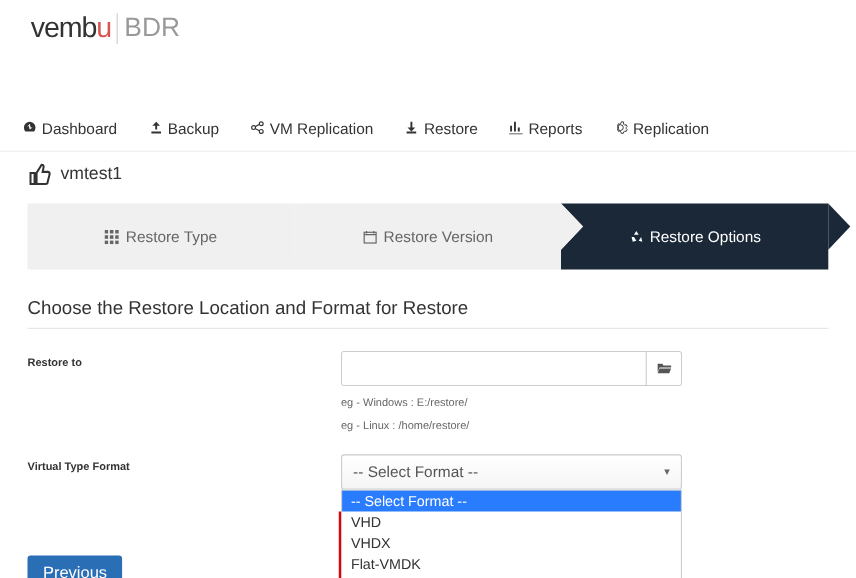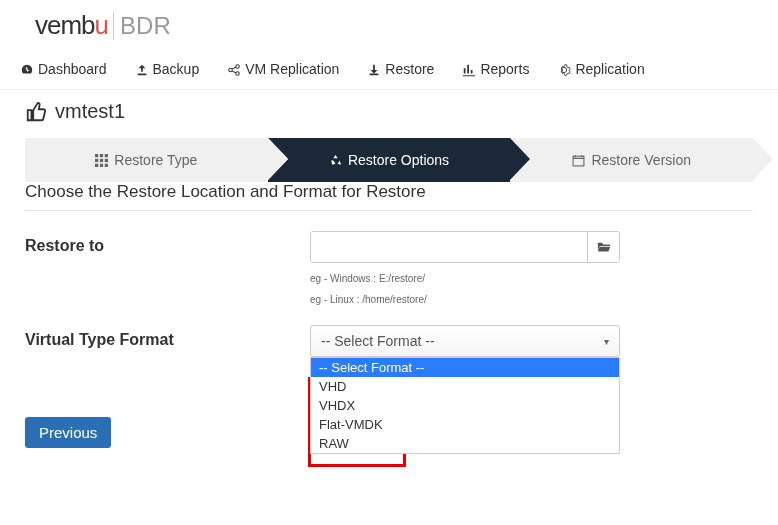--- a/index.html
+++ b/index.html
@@ -1,44 +1,44 @@
 <!DOCTYPE html>
 <html><head>
   <meta charset="utf-8">
   <style>
     * { box-sizing: border-box; margin: 0; padding: 0; }
     body { font-family: "Helvetica Neue", Arial, sans-serif; font-size: 14px; color: #333; background: #fff; width: 778px; }
     
-    .header { padding: 10px 18px; display: flex; align-items: center; margin-left: 17px; }
+    .header { padding: 10px 28px; display: flex; align-items: center; }
     .logo { font-size: 26px; font-weight: 400; color: #333; letter-spacing: -1px; }
     .logo .accent { color: #d9534f; }
     .logo-sub { font-size: 24px; color: #999; margin-left: 5px; font-weight: 300; border-left: 1px solid #ccc; padding-left: 6px; }
     
     .nav { display: flex; padding: 0 20px 12px 20px; gap: 28px; margin-top: 10px; border-bottom: 1px solid #eee; }
-    .nav-item { color: #333; font-size: 14px; display: flex; align-items: flex-end; gap: 4px; cursor: pointer; }
+    .nav-item { color: #333; font-size: 14px; display: flex; align-items: flex-start; gap: 4px; cursor: pointer; margin-top: 48px; }
     .nav-item svg { width: 14px; height: 14px; fill: #333; }
     
     .content { padding: 10px 25px 20px 25px; }
-    .page-title { font-size: 20px; color: #333; display: flex; align-items: center; gap: 8px; margin-bottom: 15px; font-weight: 400; }
+    .page-title { font-size: 16px; color: #333; display: flex; align-items: center; gap: 8px; margin-bottom: 15px; font-weight: 400; }
     .page-title svg { width: 22px; height: 22px; fill: none; stroke: #333; stroke-width: 2; }
     
-    .breadcrumb-arrows { display: flex; height: 44px; }
+    .breadcrumb-arrows { display: flex; height: 60px; margin-bottom: 25px; }
     .arrow-step { flex: 1; background: #f0f0f0; color: #666; display: flex; align-items: center; justify-content: center; gap: 6px; position: relative; font-size: 14px; }
     .arrow-step.active { background: #1b2838; color: #fff; }
     .arrow-step::after { content: ""; position: absolute; right: -20px; top: 0; border-top: 21px solid transparent; border-bottom: 21px solid transparent; border-left: 20px solid #f0f0f0; z-index: 2; }
     .arrow-step.active::after { border-left-color: #1b2838; }
     .arrow-step::before { content: ""; position: absolute; left: 0; top: 0; border-top: 21px solid transparent; border-bottom: 21px solid transparent; border-left: 20px solid #fff; z-index: 1; }
     .arrow-step:first-child::before { display: none; }
     .arrow-step svg { width: 13px; height: 13px; fill: currentColor; }
     
     .section-title { font-size: 17px; color: #333; margin-bottom: 8px; font-weight: 400; }
     hr { border: none; border-top: 1px solid #e5e5e5; margin-bottom: 20px; }
     
     .form-row { display: flex; margin-bottom: 20px; }
-    .form-label { width: 285px; font-weight: 600; font-size: 16px; color: #333; padding-top: 6px; }
+    .form-label { width: 285px; font-weight: 600; font-size: 10px; color: #333; padding-top: 6px; }
     .form-control-group { flex: 0 0 310px; position: relative; }
     
     .input-group { display: flex; border: 1px solid #ccc; border-radius: 3px; height: 32px; overflow: hidden; }
     .input-group input { flex: 1; border: none; padding: 5px 10px; font-size: 14px; outline: none; }
     .input-group .browse-btn { width: 32px; background: #fff; border: none; border-left: 1px solid #ccc; cursor: pointer; display: flex; align-items: center; justify-content: center; }
     .browse-btn svg { width: 14px; height: 14px; fill: #555; }
     
     .hint { font-size: 10px; color: #666; margin-top: 10px; }
     
     .select-box { width: 100%; height: 32px; background: linear-gradient(#fff, #f5f5f5); border: 1px solid #ccc; border-radius: 3px; padding: 0 10px; display: flex; align-items: center; justify-content: space-between; cursor: pointer; font-size: 14px; color: #555; }
@@ -117,32 +117,32 @@
           <rect x="9" y="0" width="3" height="3"></rect>
           <rect x="0" y="4.5" width="3" height="3"></rect>
           <rect x="4.5" y="4.5" width="3" height="3"></rect>
           <rect x="9" y="4.5" width="3" height="3"></rect>
           <rect x="0" y="9" width="3" height="3"></rect>
           <rect x="4.5" y="9" width="3" height="3"></rect>
           <rect x="9" y="9" width="3" height="3"></rect>
         </svg>
       <span>Restore Type</span>
     </div>
-    <div class="arrow-step active">
-      <svg viewBox="0 0 12 12">
-          <path d="M6 1l2 3H4l2-3zm4 5l-2 3 3 1-1-4zM2 6l1 4 3-1-2-3H2z"></path>
-        </svg>
-      <span>Restore Options</span>
-    </div>
     <div class="arrow-step">
       <svg viewBox="0 0 12 12">
           <rect x="1" y="2" width="10" height="9" fill="none" stroke="currentColor"></rect>
           <path d="M1 4h10M3 1v2M9 1v2" stroke="currentColor"></path>
         </svg>
       <span>Restore Version</span>
+    </div>
+    <div class="arrow-step active">
+      <svg viewBox="0 0 12 12">
+          <path d="M6 1l2 3H4l2-3zm4 5l-2 3 3 1-1-4zM2 6l1 4 3-1-2-3H2z"></path>
+        </svg>
+      <span>Restore Options</span>
     </div>
   </div>
 
   <h3 class="section-title">Choose the Restore Location and Format for Restore</h3>
   <hr>
 
   <div class="form-row">
     <div class="form-label">Restore to</div>
     <div class="form-control-group">
       <div class="input-group">

